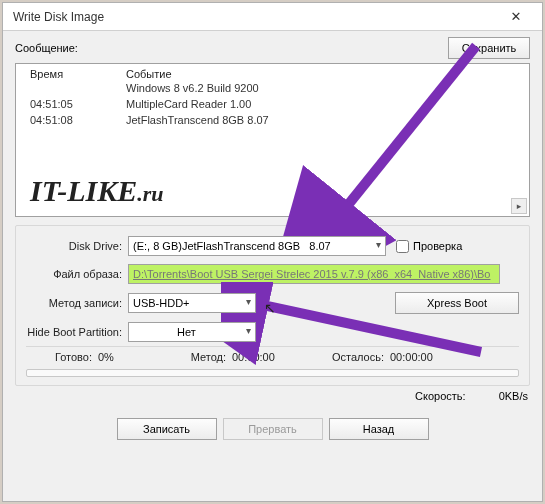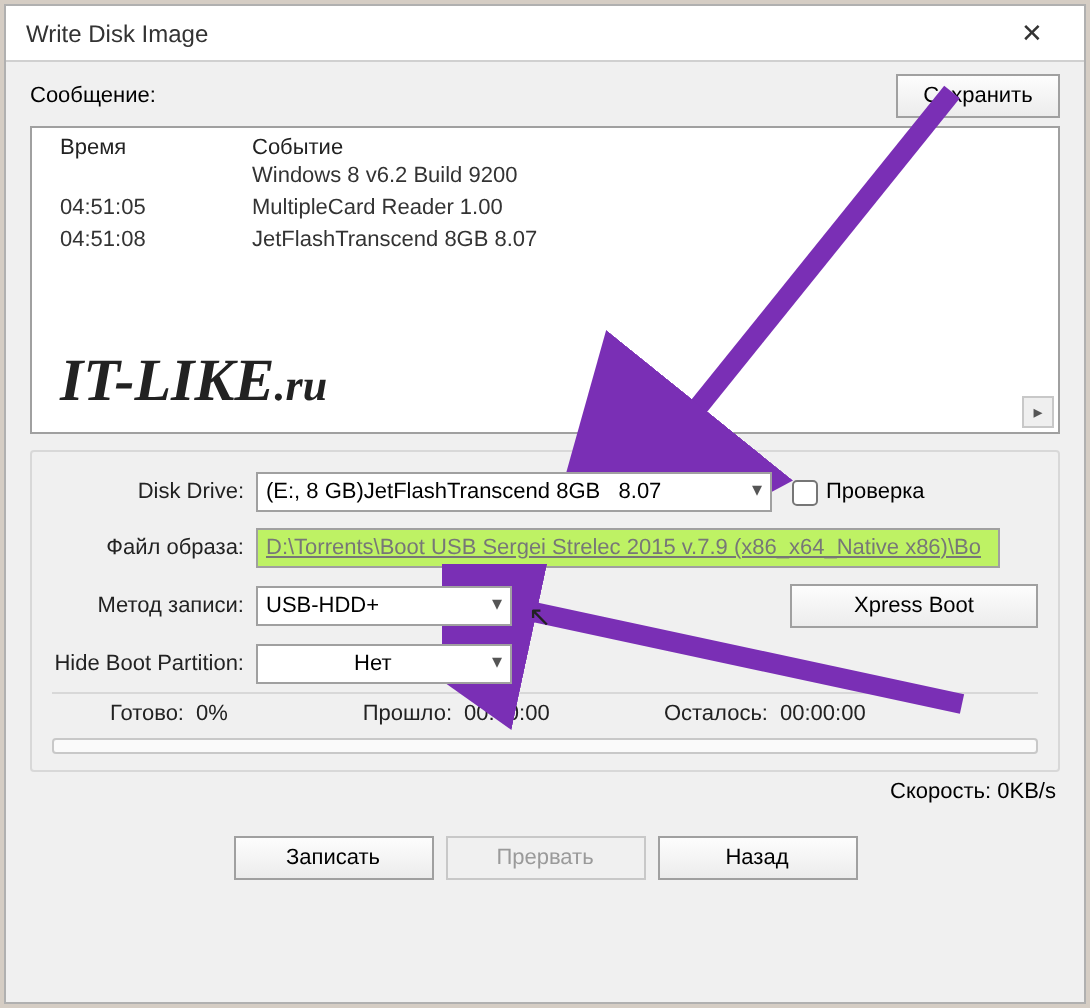--- a/index.html
+++ b/index.html
@@ -76,21 +76,21 @@
 .select-wrap::after { content:"▾"; position:absolute; right:5px; top:3px; font-size:10px; color:#555; pointer-events:none;}
 .chk { display:flex; align-items:center; gap:4px; margin-left:10px; font-size:11px;}
 .chk input { width:13px; height:13px; }
 
 .footer-row { display:flex; justify-content:center; gap:6px; margin-top:8px; }
 .footer-row .btn { width:100px; }
 
 .hr { border:none; border-top:1px solid #d8d8d8; margin:4px 0;}
 
 .speed-row { text-align:right; font-size:11px; padding: 4px 2px 8px 0;}
-.speed-row span:first-child { }
+.speed-row span:first-child { margin-right: 30px; }
 
 .progress { }
 .progress .prow { display:flex; font-size:11px; color:#222; }
 .progress .pcell-l { width:72px; text-align:right; padding-right:6px;}
 .progress .pcell-v { width:56px; }
 .progress .pcell-l2 { width:78px; text-align:right; padding-right:6px;}
 .progress .pcell-v2 { width:78px; }
 .progress .pcell-l3 { width:80px; text-align:right; padding-right:6px;}
 .progress .pcell-v3 { width:60px; }
 .pbar { height:8px; border:1px solid #c8c8c8; background:#fafafa; margin-top:6px; border-radius:2px;}
@@ -189,21 +189,21 @@
           <input class="select" style="width: 128px; padding-left: 48px;" readonly="" value="Нет">
         </div>
       </div>
 
       <hr class="hr">
 
       <div class="progress">
         <div class="prow">
           <div class="pcell-l">Готово:</div>
           <div class="pcell-v">0%</div>
-          <div class="pcell-l2">Прошло:</div>
+          <div class="pcell-l2">Метод:</div>
           <div class="pcell-v2">00:00:00</div>
           <div class="pcell-l3">Осталось:</div>
           <div class="pcell-v3">00:00:00</div>
         </div>
         <div class="pbar"></div>
       </div>
     </div>
 
     <div class="speed-row">
       <span>Скорость:</span>

